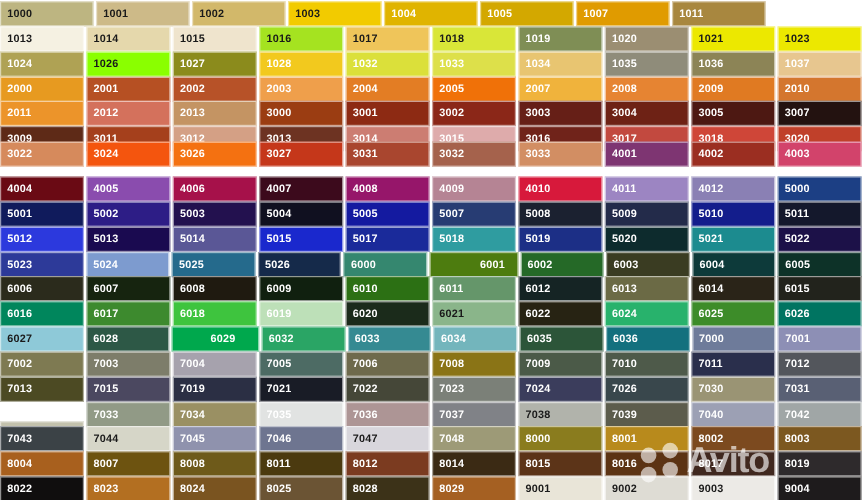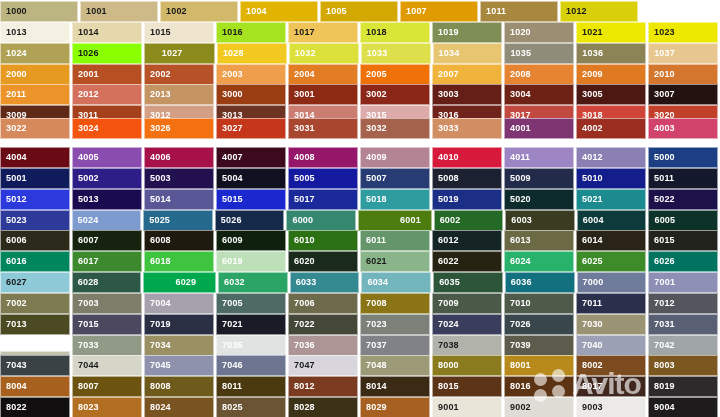--- a/index.html
+++ b/index.html
@@ -81,34 +81,34 @@
       <div class="swatch-row" style="top: 1px;">
         <div class="swatch" style="background: rgb(189, 181, 129);">
           <span class="swatch-label lbl-dark">1000</span>
         </div>
         <div class="swatch" style="background: rgb(205, 186, 136);">
           <span class="swatch-label lbl-dark">1001</span>
         </div>
         <div class="swatch" style="background: rgb(210, 184, 106);">
           <span class="swatch-label lbl-dark">1002</span>
         </div>
+        <div class="swatch" style="background: rgb(242, 203, 0);">
+          <span class="swatch-label lbl-dark">1003</span>
+        </div>
         <div class="swatch" style="background: rgb(224, 180, 0);">
           <span class="swatch-label lbl-light">1004</span>
         </div>
         <div class="swatch" style="background: rgb(211, 168, 0);">
           <span class="swatch-label lbl-light">1005</span>
         </div>
         <div class="swatch" style="background: rgb(224, 155, 0);">
           <span class="swatch-label lbl-light">1007</span>
         </div>
         <div class="swatch" style="background: rgb(168, 135, 63);">
           <span class="swatch-label lbl-light">1011</span>
-        </div>
-        <div class="swatch" style="background: rgb(217, 208, 10);">
-          <span class="swatch-label lbl-dark">1012</span>
         </div>
       </div>
       <div class="swatch-row" style="top: 21.85px;">
         <div class="swatch" style="background: rgb(245, 241, 226);">
           <span class="swatch-label lbl-dark">1013</span>
         </div>
         <div class="swatch" style="background: rgb(229, 216, 172);">
           <span class="swatch-label lbl-dark">1014</span>
         </div>
         <div class="swatch" style="background: rgb(239, 228, 205);">
@@ -136,21 +136,21 @@
           <span class="swatch-label lbl-dark">1023</span>
         </div>
       </div>
       <div class="swatch-row" style="top: 42.7px;">
         <div class="swatch" style="background: rgb(175, 162, 84);">
           <span class="swatch-label lbl-light">1024</span>
         </div>
         <div class="swatch" style="background: rgb(138, 255, 0);">
           <span class="swatch-label lbl-dark">1026</span>
         </div>
-        <div class="swatch" style="background: rgb(139, 139, 28); padding-left: 12px;">
+        <div class="swatch" style="background: rgb(139, 139, 28);">
           <span class="swatch-label lbl-light">1027</span>
         </div>
         <div class="swatch" style="background: rgb(242, 201, 30);">
           <span class="swatch-label lbl-light">1028</span>
         </div>
         <div class="swatch" style="background: rgb(219, 224, 58);">
           <span class="swatch-label lbl-light">1032</span>
         </div>
         <div class="swatch" style="background: rgb(221, 224, 74);">
           <span class="swatch-label lbl-light">1033</span>

